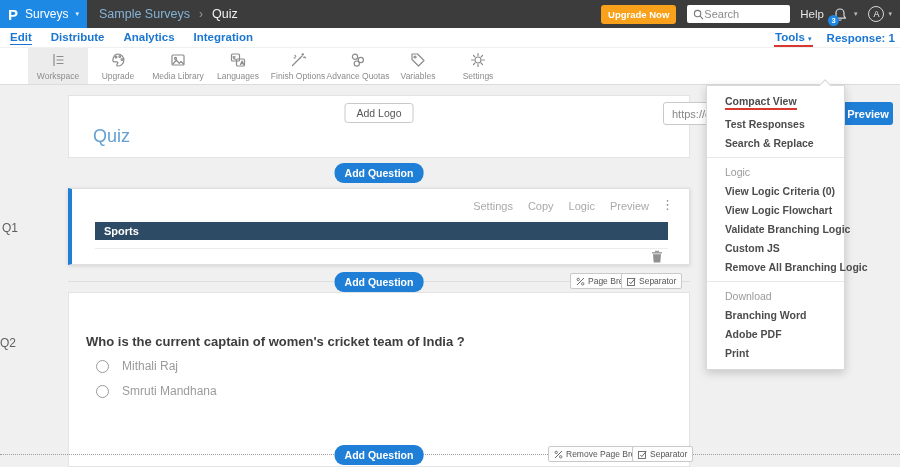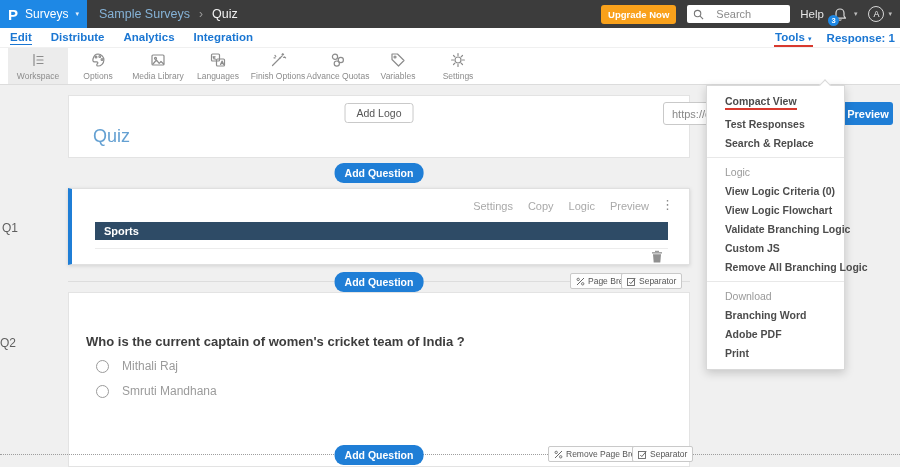--- a/index.html
+++ b/index.html
@@ -16,21 +16,21 @@
   .logo-block { width:87px; height:28px; background:#1e88e5; color:#fff; display:flex; align-items:center; justify-content:center; gap:7px; cursor:pointer; }
   .logo-p { font-weight:bold; font-size:15px; line-height:1; }
   .logo-label { font-size:12px; }
   .caret { font-size:7px; color:#e8f1fa; }
   .breadcrumb { display:flex; align-items:center; gap:9px; margin-left:12px; font-size:12.5px; }
   .crumb-parent { color:#85b2d6; cursor:pointer; }
   .crumb-sep { color:#9a9a9a; font-size:12px; }
   .crumb-current { color:#f2f2f2; }
   .topbar-right { margin-left:auto; display:flex; align-items:center; }
   .upgrade-btn { background:#f9a11b; color:#fff; font-size:9.5px; font-weight:bold; border:none; border-radius:3px; height:19px; padding:0 7px; margin-right:11px; cursor:pointer; font-family:inherit; }
-  .search-box { width:103px; height:18px; background:#fff; border-radius:2px; display:flex; align-items:center; gap:12px; padding:0 6px; }
+  .search-box { width:103px; height:18px; background:#fff; border-radius:2px; display:flex; align-items:center; gap:0; padding:0 6px; }
   .search-box input { border:none; outline:none; flex:1; min-width:0; font-size:11px; color:#555; font-family:inherit; background:transparent; }
   .search-box input::placeholder { color:#8a8a8a; }
   .help { color:#e6e6e6; font-size:11.5px; margin:0 9px 0 10px; cursor:pointer; }
   .bell-wrap { position:relative; cursor:pointer; margin-right:3px; }
   .badge { position:absolute; left:-5px; bottom:-4px; width:11px; height:11px; background:#1e88e5; border-radius:50%; color:#fff; font-size:7.5px; font-weight:bold; display:flex; align-items:center; justify-content:center; }
   .tb-caret { color:#bdbdbd; font-size:7px; margin:0 4px; cursor:pointer; }
   .avatar { width:16px; height:16px; border:1px solid #d7d7d7; border-radius:50%; color:#eee; font-size:9px; display:flex; align-items:center; justify-content:center; margin-left:7px; cursor:pointer; }
   .avatar-caret { margin-right:8px; }
 
   
@@ -39,21 +39,21 @@
   .nav-item.active { border-bottom:1.5px solid #1a76d2; }
   .nav-right { margin-left:auto; display:flex; align-items:center; gap:15px; margin-right:5px; }
   .tools-link { position:relative; cursor:pointer; padding-bottom:1px; }
   .tools-underline { position:absolute; left:-1px; right:-1px; bottom:-3px; height:2px; background:#d8392e; }
   .response-label { cursor:pointer; }
 
   
   .toolbar { position:absolute; top:48px; left:0; right:0; height:37px; background:#fff; border-bottom:1px solid #dcdcdc; z-index:10; }
   .tool-items { display:flex; margin-left:8px; height:36px; }
   .tool-item { width:60px; display:flex; flex-direction:column; align-items:center; justify-content:center; gap:2px; cursor:pointer; }
-  .tool-item.active { background:#ececec; }
+  .tool-item.active { background:#ececec;margin-left:20px; }
   .tool-label { font-size:8.5px; color:#8c8c8c; white-space:nowrap; }
   .tico { stroke:#8c8c8c; fill:none; stroke-width:1.2; stroke-linecap:round; stroke-linejoin:round; }
   .url-input { position:absolute; left:663px; top:54px; width:162px; height:23px; border:1px solid #c9c9c9; border-radius:3px; font-size:11px; color:#888; padding:0 8px; font-family:inherit; background:#fff; outline:none; }
   .preview-btn { position:absolute; left:827px; top:54px; width:66px; height:23px; background:#1f7ed6; border:none; border-radius:3px; color:#fff; font-size:11px; font-weight:bold; font-family:inherit; display:flex; align-items:center; justify-content:center; gap:4px; cursor:pointer; }
 
   
   .q-label { position:absolute; font-size:12px; color:#5f5f5f; z-index:2; }
   #q1-label { left:2px; top:221px; }
   #q2-label { left:0; top:336px; }
 
@@ -154,21 +154,21 @@
         </svg>
       <span class="tool-label">Workspace</span>
     </div>
     <div class="tool-item">
       <svg class="tico" width="18" height="18" viewBox="0 0 18 18">
           <path d="M9 3a6 6 0 1 1-.2 12c-1.4 0-1.2-1.6-.4-2.2.9-.7.4-2-.8-2H5.4C4 10.8 3.6 9.5 4 8 4.8 5 6.6 3 9 3z"></path>
           <circle cx="7" cy="6" r=".9"></circle>
           <circle cx="10.8" cy="5.6" r=".9"></circle>
           <circle cx="13" cy="8.4" r=".9"></circle>
         </svg>
-      <span class="tool-label">Options</span>
+      <span class="tool-label">Upgrade</span>
     </div>
     <div class="tool-item">
       <svg class="tico" width="18" height="18" viewBox="0 0 18 18">
           <rect x="3" y="4" width="12" height="10" rx="1"></rect>
           <circle cx="6.5" cy="7.3" r="1"></circle>
           <path d="M4 13l3.4-4 2.8 3.3 1.8-1.8 2.7 2.5"></path>
         </svg>
       <span class="tool-label">Media Library</span>
     </div>
     <div class="tool-item">

